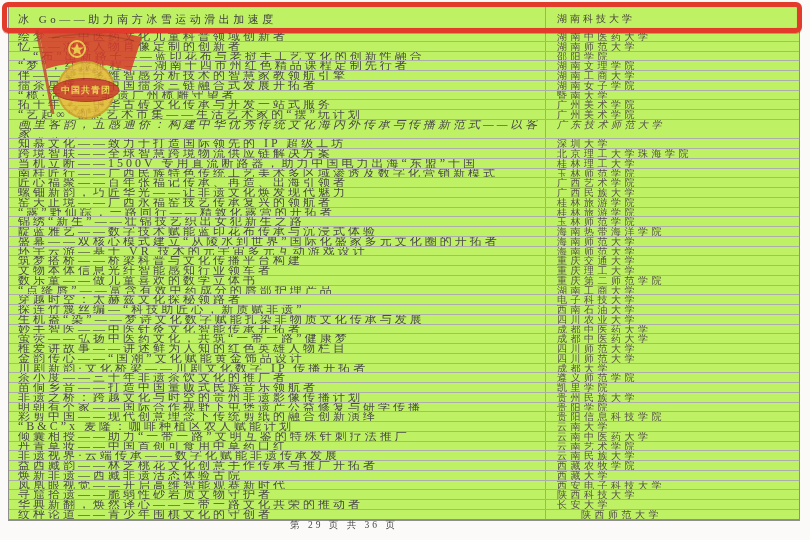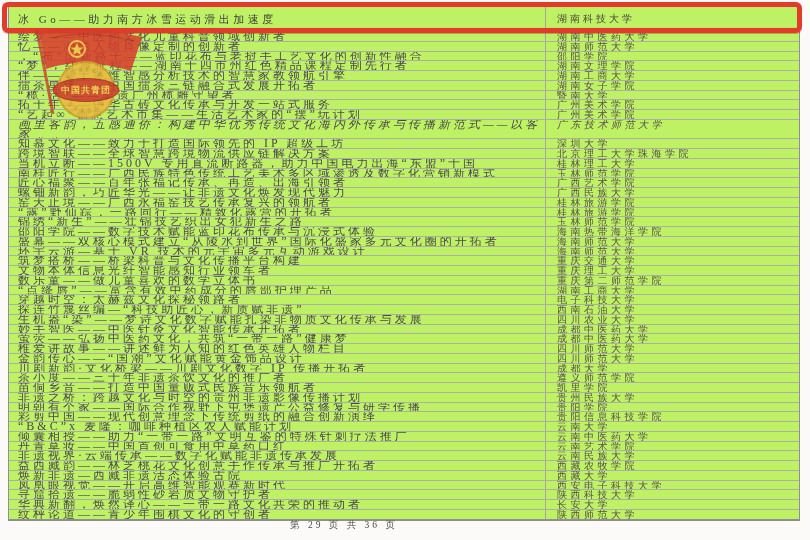--- a/index.html
+++ b/index.html
@@ -9,21 +9,21 @@
     font-family:"Liberation Serif","DejaVu Serif",serif;
   }
   .doc-table{
     position:absolute;left:8px;top:6px;width:792px;
     border:1px solid #8f8f8f;box-sizing:border-box;background:#bef264;
   }
   .row{
     display:flex;box-sizing:border-box;height:9.75px;
     border-bottom:1px solid #adadad;
   }
-  .row:last-child{border-bottom:1px solid #8f8f8f;}
+  .row:last-child{border-bottom:1px solid #8f8f8f;gap:24px;}
   .row.first{height:25px;}
   .row.double{height:19.5px;font-style:italic;}
   .cell-project{
     width:537px;box-sizing:border-box;border-right:1px solid #a5a5a5;
     padding-left:9px;overflow:hidden;white-space:pre-line;
     font-size:12px;line-height:9.6px;letter-spacing:3px;color:#4a4a4a;
   }
   .cell-school{
     flex:1;box-sizing:border-box;padding-left:11px;overflow:hidden;
     font-size:10px;line-height:9.6px;letter-spacing:3.5px;color:#56504a;
@@ -132,21 +132,21 @@
         </div>
         <div class="row">
           <div class="cell-project">“露”野仙踪，一路同行——精致化露营的开拓者</div>
           <div class="cell-school">桂林旅游学院</div>
         </div>
         <div class="row">
           <div class="cell-project">锦绣“新生”——壮锦技艺织出女犯新生之路</div>
           <div class="cell-school">玉林师范学院</div>
         </div>
         <div class="row">
-          <div class="cell-project">邵阳学院——数字技术赋能蓝印花布传承与沉浸式体验</div>
+          <div class="cell-project">靛蓝雅艺——数字技术赋能蓝印花布传承与沉浸式体验</div>
           <div class="cell-school">海南热带海洋学院</div>
         </div>
         <div class="row">
           <div class="cell-project">盛幕——双核心模式建立“从陵水到世界”国际化盛家多元文化圈的开拓者</div>
           <div class="cell-school">海南师范大学</div>
         </div>
         <div class="row">
           <div class="cell-project">环宇云游—基于 VR 技术的元宇宙多元互动游戏设计</div>
           <div class="cell-school">海南师范大学</div>
         </div>

